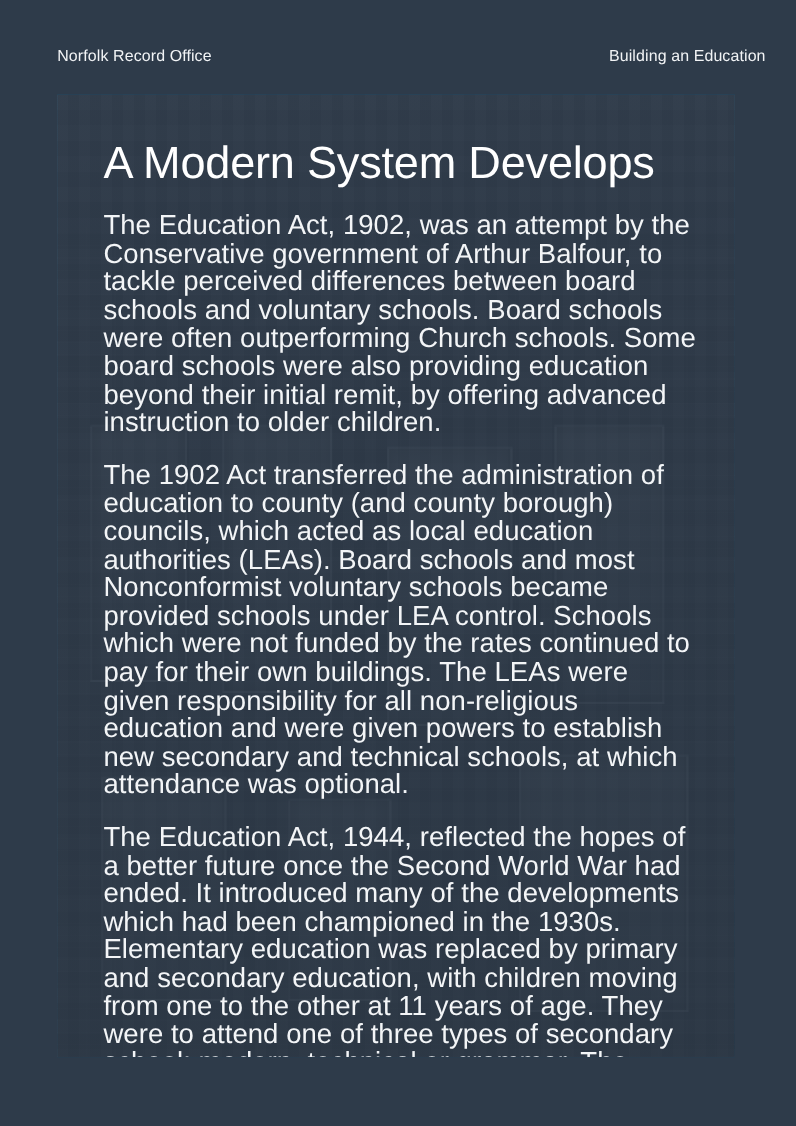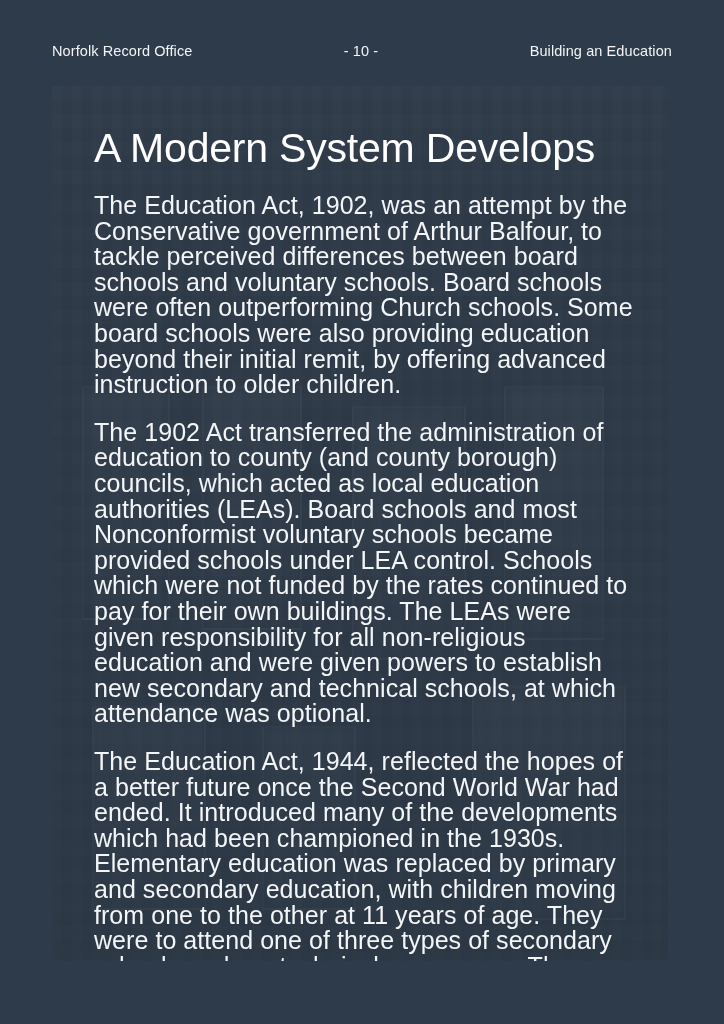--- a/index.html
+++ b/index.html
@@ -21,21 +21,21 @@
     inset: 0;
     display: flex;
     flex-direction: column;
   }
 
   
   .header {
     position: absolute;
     top: 40px;
     left: 52px;
-    right: 52px;
+    right: 28px;
     height: 22px;
     display: flex;
     align-items: center;
     justify-content: space-between;
     font-size: 14.5px;
     color: #f2f4f6;
     letter-spacing: 0.1px;
   }
   .header .left  { text-align: left; }
   .header .center{ flex: 1; text-align: center; font-size: 14.5px; }
@@ -135,21 +135,20 @@
     max-width: 560px;
   }
 </style>
 </head>
 <body>
 
 <div class="page">
 
   <div class="header">
     <div class="left">Norfolk Record Office</div>
-    <div class="center">- 10 -</div>
     <div class="right">Building an Education</div>
   </div>
 
   <div class="panel">
     <div class="photo">
       <div class="brick"></div>
       <div class="gable"></div>
       <div class="win a"></div>
       <div class="win b"></div>
       <div class="win c"></div>

